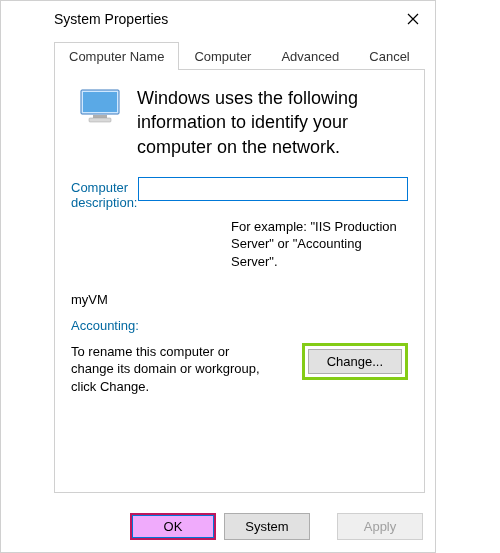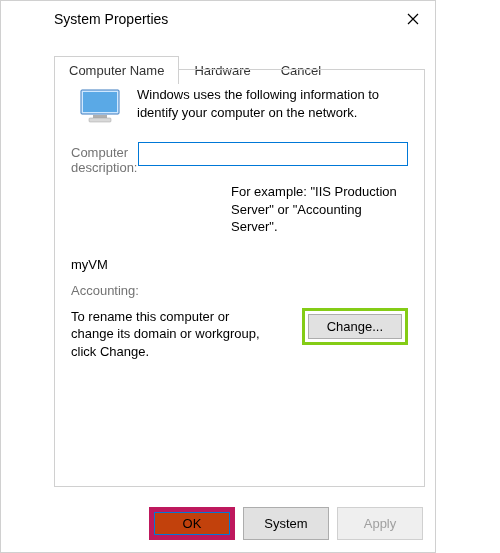--- a/index.html
+++ b/index.html
@@ -3,55 +3,56 @@
 <meta charset="utf-8">
 <style>
   * { box-sizing: border-box; font-family: "Segoe UI", Tahoma, sans-serif; }
   body { margin: 0; background: #fff; width: 500px; height: 553px; overflow: hidden; }
   .window { width: 436px; height: 553px; border: 1px solid #d0d0d0; background: #fff; display: flex; flex-direction: column; padding-left: 43px; }
   .titlebar { display: flex; align-items: center; justify-content: space-between; padding: 8px 12px 8px 10px; }
   .title { font-size: 14px; color: #000; }
   .close { width: 20px; height: 20px; display: flex; align-items: center; justify-content: center; cursor: pointer; }
   .close svg { width: 12px; height: 12px; }
   .tabstrip { display: flex; align-items: flex-end; margin: 4px 10px 0 10px; position: relative; }
-  .tab { font-size: 13px; color: #333; padding: 6px 14px; border: 1px solid transparent; border-bottom: none; position: relative; top: 15px; cursor: pointer; }
+  .tab { font-size: 13px; color: #333; padding: 6px 14px; border: 1px solid transparent; border-bottom: none; position: relative; top: 1px; cursor: pointer; }
   .tab.active { border-color: #d0d0d0; background: #fff; z-index: 2; }
   .panel { border: 1px solid #d0d0d0; margin: 0 10px 10px 10px; flex: 1; padding: 16px; position: relative; }
   .intro { display: flex; gap: 14px; margin-bottom: 18px; }
   .monitor-icon { width: 46px; height: 36px; flex: none; margin-left: 6px; margin-top: 2px; }
-  .intro-text { font-size: 13px; color: #000; line-height: 1.35; }
+  .intro-text { font-size: 18px; color: #000; line-height: 1.35; }
   .row { display: flex; align-items: flex-start; margin-bottom: 8px; }
-  .label { width: 160px; font-size: 13px; color: #737373; padding-top: 3px; }
+  .label { width: 160px; font-size: 13px; color: #0369a1; padding-top: 3px; }
   .value { font-size: 13px; color: #000; padding-top: 3px; text-align: right; }
   .field input { width: 270px; height: 24px; border: 1px solid #0078d7; outline: none; font-size: 13px; padding: 2px 4px; }
   .example { font-size: 13px; color: #000; margin-left: 160px; margin-top: 4px; margin-bottom: 18px; line-height: 1.35; }
   .rename-row { display: flex; align-items: flex-start; justify-content: space-between; margin-top: 10px; gap: 28px; }
   .rename-text { font-size: 13px; color: #000; line-height: 1.35; flex: 1; }
   .highlight { border: 3px solid #84cc16; padding: 3px; display: inline-block; }
   button.win { font-size: 13px; background: #e1e1e1; border: 1px solid #adadad; padding: 4px 18px; min-width: 86px; cursor: pointer; }
   .footer { display: flex; justify-content: flex-end; gap: 8px; padding: 10px 12px 12px; }
-  button.default { background: #c2410c; border: 5px solid #be185d; box-shadow: inset 0 0 0 1px #0078d7; }
-  button.disabled { color: #a0a0a0; background: #efefef; border-color: #d0d0d0; cursor: default; }
+  button.default { background: #f0abfc; border: 2px solid #be185d; box-shadow: inset 0 0 0 1px #0078d7; }
+  button.disabled { color: #a0a0a0; background: #efefef; border-color: #d0d0d0; cursor: default; margin-left: 19px; }
 </style>
 </head>
 <body>
 
 <div class="window">
   <div class="titlebar">
     <div class="title">System Properties</div>
     <div class="close">
       <svg viewBox="0 0 12 12">
           <path d="M1 1 L11 11 M11 1 L1 11" stroke="#000" stroke-width="1.2" fill="none"></path>
         </svg>
     </div>
   </div>
 
   <div class="tabstrip">
     <div class="tab active">Computer Name</div>
-    <div class="tab">Hardware</div>
+    <div class="tab">Computer</div>
+    <div class="tab">Advanced</div>
     <div class="tab">Cancel</div>
   </div>
 
   <div class="panel">
     <div class="intro">
       <svg class="monitor-icon" viewBox="0 0 46 36">
         <rect x="4" y="2" width="38" height="24" rx="1" fill="#cfe8ff" stroke="#3a7bbf" stroke-width="1"></rect>
         <rect x="6" y="4" width="34" height="20" fill="#5aa9e6"></rect>
         <rect x="16" y="27" width="14" height="3" fill="#b0b0b0"></rect>
         <rect x="12" y="30" width="22" height="4" rx="1" fill="#d9d9d9" stroke="#a0a0a0" stroke-width="0.5"></rect>

